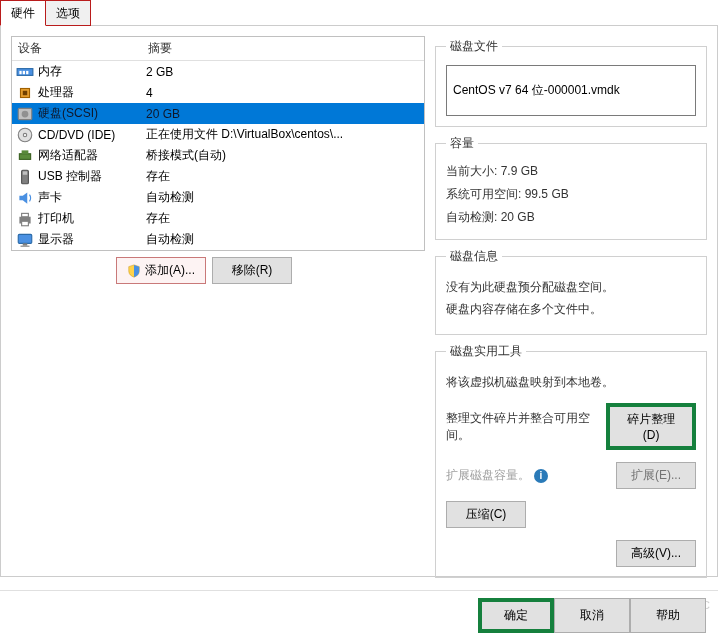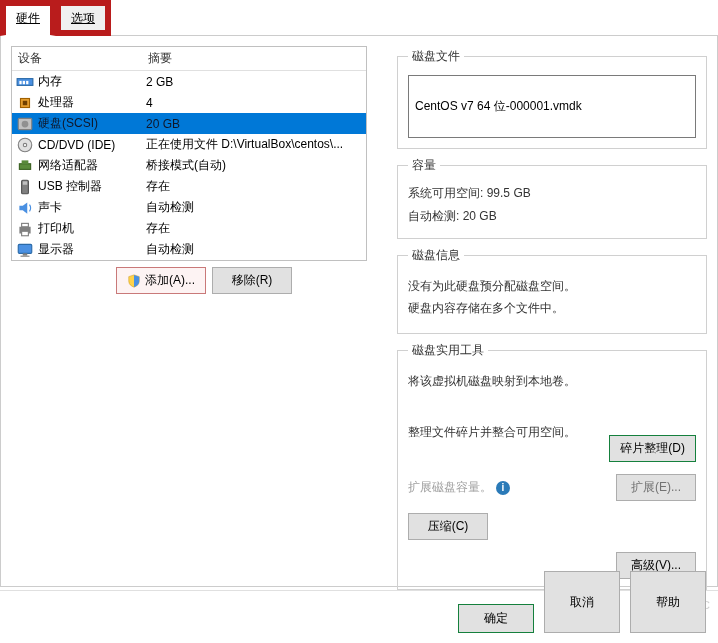--- a/index.html
+++ b/index.html
@@ -1,62 +1,62 @@
 <!DOCTYPE html>
 <html><head>
   <meta charset="utf-8">
   <style>
     * { margin: 0; padding: 0; box-sizing: border-box; font-family: "Microsoft YaHei", "Segoe UI", Tahoma, sans-serif; font-size: 12px; }
     body { background: #fff; width: 718px; height: 643px; position: relative; }
     
     .tabs { display: flex; padding: 0; }
-    .tab { padding: 4px 10px 3px; border: 6px solid #b91c1c; background: #f0f0f0; margin-right: -1px; cursor: pointer; text-decoration: underline; }
+    .tab { padding: 4px 10px 3px; border: 1px solid #b91c1c; background: #f0f0f0; margin-right: -1px; cursor: pointer; }
     .tab.active { background: #fff; border-bottom: 1px solid #fff; position: relative; z-index: 2; }
     
     .content { border: 1px solid #ccc; margin-top: -1px; padding: 10px; display: flex; gap: 10px; height: 552px; }
     
-    .left-panel { width: 356px; border: 1px solid #c0c0c0; display: flex; flex-direction: column; }
+    .left-panel { width: 414px; border: 1px solid #c0c0c0; display: flex; flex-direction: column; }
     .device-header { display: flex; padding: 3px 6px; border-bottom: 1px solid #e0e0e0; font-weight: normal; color: #333; }
     .col-device { width: 130px; }
     .col-summary { flex: 1; }
     
     .device-list { flex: 1; overflow: auto; }
     .device-row { display: flex; padding: 2px 4px; align-items: center; cursor: pointer; }
     .device-row.selected { background: #0078d7; color: #0f172a; }
     .device-icon { width: 18px; height: 16px; margin-right: 4px; display: flex; align-items: center; justify-content: center; flex-shrink: 0; }
     .device-name { width: 108px; white-space: nowrap; overflow: hidden; }
     .device-summary { flex: 1; white-space: nowrap; overflow: hidden; text-overflow: ellipsis; }
     
     .right-panel { flex: 1; display: flex; flex-direction: column; gap: 8px; padding-top: 2px; }
     
     fieldset { border: 1px solid #d0d0d0; padding: 8px 10px 10px; }
     legend { padding: 0 4px; color: #333; }
     
-    .file-box { border: 1px solid #7a7a7a; padding: 22px 6px; background: #fff; margin-top: 2px; }
+    .file-box { border: 1px solid #7a7a7a; padding: 16px 6px; background: #fff; margin-top: 2px; }
     
     .cap-row { padding: 3px 0; color: #333; }
     
     .info-text { padding: 4px 0; color: #333; line-height: 1.8; }
     
     .util-row { display: flex; justify-content: space-between; align-items: center; padding: 6px 0; }
     .util-text { color: #333; }
     .util-text.disabled { color: #a0a0a0; }
     .info-icon { display: inline-block; width: 14px; height: 14px; border-radius: 50%; background: #2a7ab8; color: #fff; text-align: center; line-height: 14px; font-size: 10px; font-weight: bold; margin-left: 4px; }
     
     button { padding: 4px 10px; border: 1px solid #adadad; background: #e1e1e1; cursor: pointer; min-width: 80px; }
     button:disabled { color: #737373; cursor: default; }
-    button.highlighted { border: 1px solid #15803d; margin-top: 33px; }
+    button.highlighted { border: 4px solid #15803d; }
     
     .adv-row { text-align: right; padding-top: 6px; }
     
     .bottom-buttons { display: flex; gap: 6px; justify-content: center; margin-top: 6px; padding-left: 10px; width: 376px; }
     .add-btn { border: 1px solid #c97979; background: #fdf3f3; display: inline-flex; align-items: center; gap: 4px; }
     .shield-icon { width: 14px; height: 14px; }
     
-    .footer { position: absolute; bottom: 10px; right: 12px; display: flex; gap: 10px; }
+    .footer { position: absolute; bottom: 10px; right: 12px; display: flex; gap: 0; }
     .footer button { min-width: 76px; padding: 5px 16px; }
     
     .watermark { position: absolute; bottom: 32px; right: 8px; color: #d0d0d0; font-size: 11px; pointer-events: none; }
     
     .sep-line { position: absolute; bottom: 52px; left: 0; right: 0; height: 1px; background: #e0e0e0; }
   </style>
 </head>
 <body>
 
 <div class="tabs">
@@ -181,20 +181,21 @@
   </div>
 
   <div class="right-panel">
     <fieldset>
       <legend>磁盘文件</legend>
       <div class="file-box">CentOS v7 64 位-000001.vmdk</div>
     </fieldset>
 
     <fieldset>
       <legend>容量</legend>
+      <div class="cap-row"><span>当前大小:</span> <span>7.9 GB</span></div>
       <div class="cap-row"><span>系统可用空间:</span> <span>99.5 GB</span></div>
       <div class="cap-row"><span>自动检测:</span> <span>20 GB</span></div>
     </fieldset>
 
     <fieldset>
       <legend>磁盘信息</legend>
       <div class="info-text">
         <div>没有为此硬盘预分配磁盘空间。</div>
         <div>硬盘内容存储在多个文件中。</div>
       </div>

